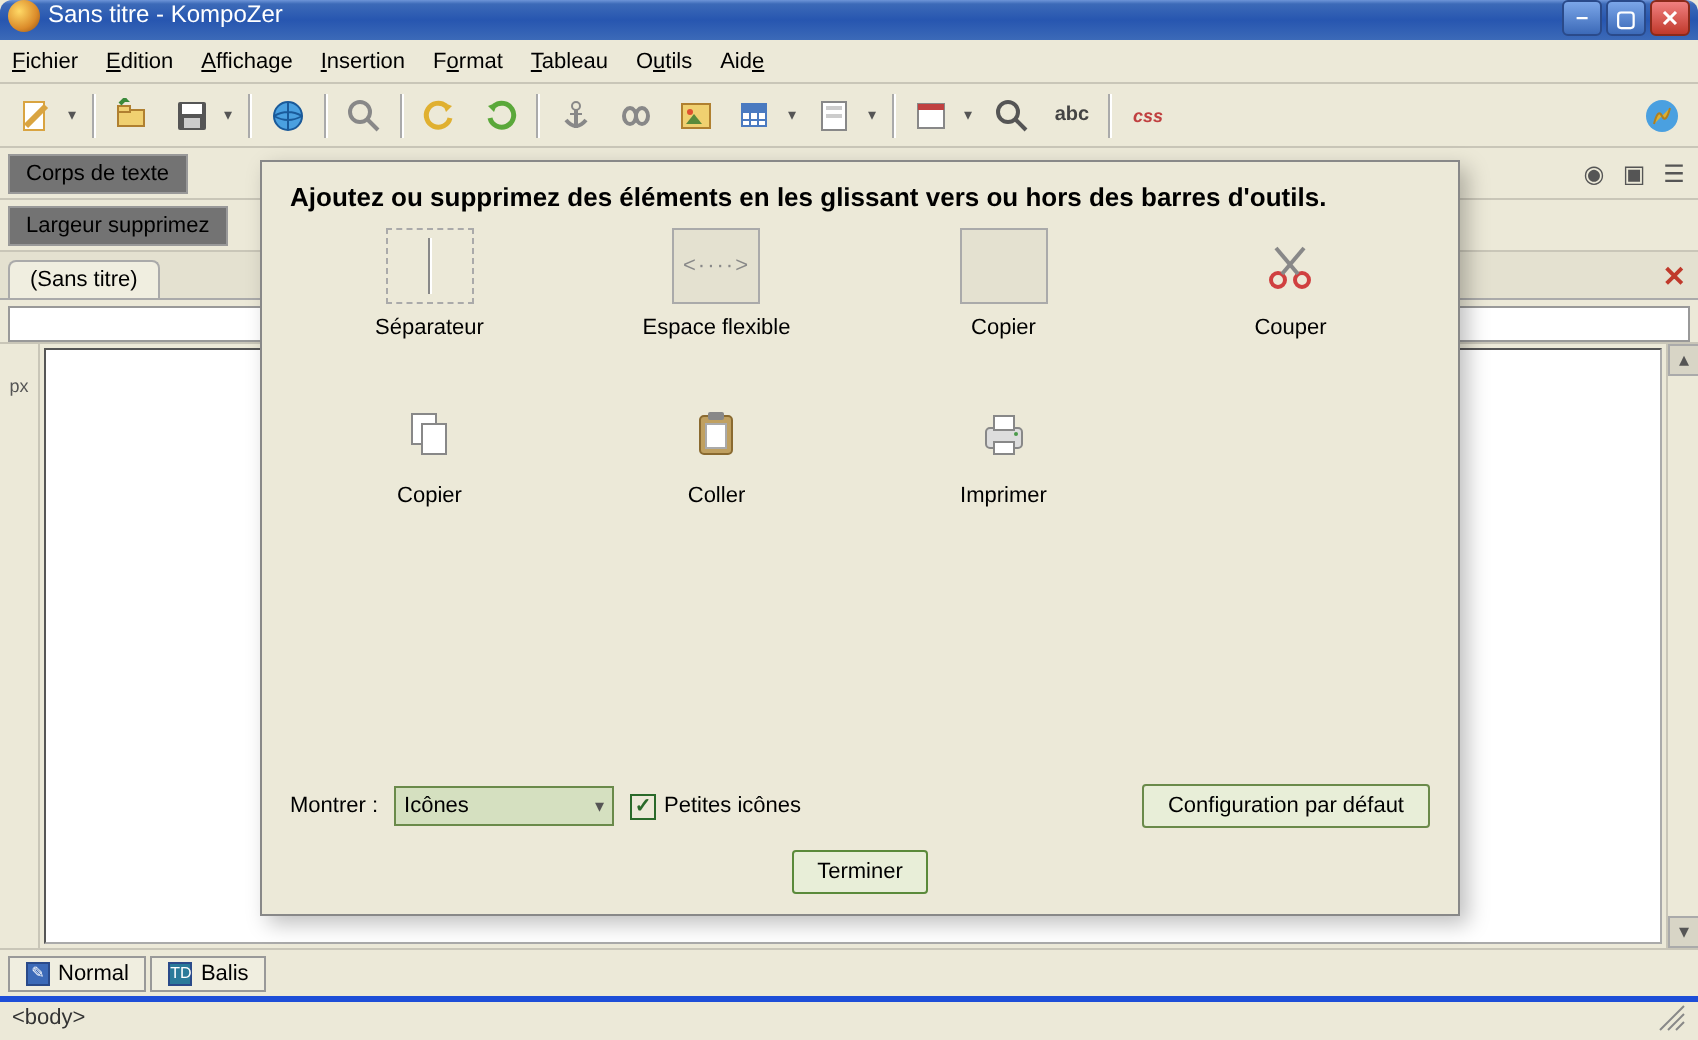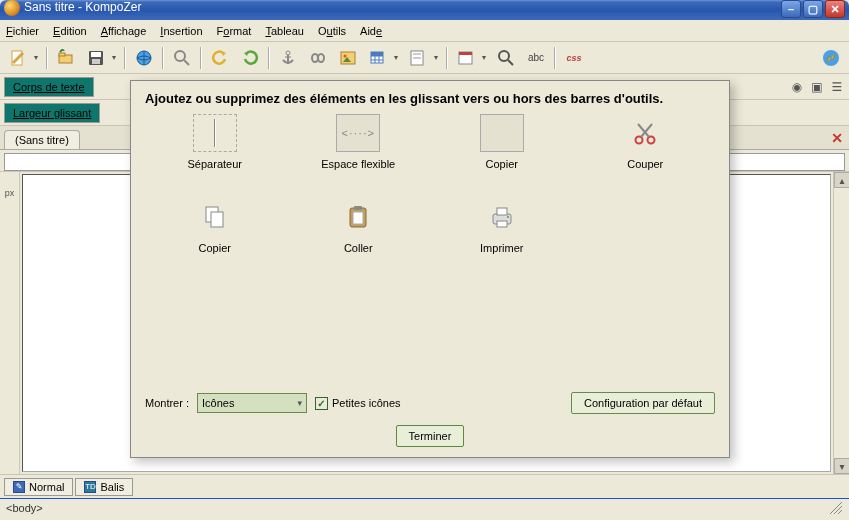--- a/index.html
+++ b/index.html
@@ -21,21 +21,21 @@
 
 .toolbar { height: 32px; background: #ece9d8; display: flex; align-items: center; padding: 2px 4px; gap: 2px; border-bottom: 1px solid #c9c6b8; }
 .tbtn { width: 28px; height: 26px; border: 1px solid transparent; display:flex; align-items:center; justify-content:center; font-size:16px; cursor:pointer; border-radius:2px; }
 .tbtn.dropdown { width: 38px; position: relative; justify-content: flex-start; padding-left: 4px; }
 .tbtn.dropdown::after { content:"▾"; font-size:8px; color:#555; position:absolute; right:3px; }
 .tsep { width: 2px; height: 22px; border-left: 1px solid #aaa; border-right: 1px solid #fff; margin: 0 2px; }
 .tbtn svg { width:18px; height:18px; }
 
 
 .toolbar2 { height: 26px; background: #ece9d8; display: flex; align-items: center; padding: 2px 4px; border-bottom: 1px solid #c9c6b8; position: relative; }
-.smallbtn { height: 20px; border: 1px solid #999; background: #0f766e; font-size: 11px; padding: 0 8px; cursor:pointer;text-decoration:underline; }
+.smallbtn { height: 20px; border: 1px solid #999; background: #737373; font-size: 11px; padding: 0 8px; cursor:pointer; }
 .right-mini { margin-left: auto; display:flex; gap:4px; align-items:center; }
 .mini-icon { width:16px; height:16px; display:flex; align-items:center; justify-content:center; font-size:12px; color:#555; }
 
 .toolbar3 { height: 26px; background: #ece9d8; display: flex; align-items: center; padding: 2px 4px; border-bottom: 1px solid #c9c6b8; }
 
 
 .tabstrip { height: 24px; background: #e4e1d0; display:flex; align-items:flex-end; padding: 0 4px; border-bottom:1px solid #aaa; position:relative; }
 .tab { background:#f0eee0; border:1px solid #aaa; border-bottom:none; border-radius:4px 4px 0 0; padding:3px 10px; font-size:11px; margin-right:2px; }
 .tabclose { position:absolute; right:6px; top:4px; color:#c0392b; font-size:14px; font-weight:bold; cursor:pointer; }
 
@@ -50,21 +50,21 @@
 .scrollbar-v { width:16px; background:#ece9d8; border-left:1px solid #c9c6b8; display:flex; flex-direction:column; }
 .sbtn { width:16px; height:16px; background:#d8d5c6; border:1px solid #aaa; font-size:10px; display:flex; align-items:center; justify-content:center; color:#555; }
 .strack { flex:1; background:#ece9d8; }
 
 
 .bottomtabs { height:24px; background:#ece9d8; border-top:1px solid #c9c6b8; display:flex; align-items:center; padding:0 4px; }
 .btab { border:1px solid #999; background:#f0eee0; padding:2px 8px; font-size:11px; margin-right:2px; display:flex; align-items:center; gap:4px; cursor:pointer; }
 .btab .tico { width:12px; height:12px; background:#3c6ab8; border:1px solid #2a4a8a; font-size:8px; color:#fff; display:flex; align-items:center; justify-content:center; }
 
 
-.statusbar { height:18px; background:#ece9d8; border-top:1px solid #1d4ed8; display:flex; align-items:center; padding:0 6px; font-size:11px; color:#333; }
+.statusbar { height:18px; background:#ece9d8; border-top:3px solid #1d4ed8; display:flex; align-items:center; padding:0 6px; font-size:11px; color:#333; }
 
 
 .dialog { position:absolute; left:130px; top:80px; width:600px; height:378px; background:#ece9d8; border:1px solid #888; box-shadow: 4px 4px 10px rgba(0,0,0,.25); padding:10px 14px; display:flex; flex-direction:column; }
 .dlg-title { font-family: "Comic Sans MS", cursive, sans-serif; font-size:13px; font-weight:bold; color:#000; margin-bottom:8px; }
 .dlg-grid { flex:1; display:grid; grid-template-columns: repeat(4, 1fr); grid-auto-rows: 80px; gap:4px; align-content:start; }
 .dlg-item { display:flex; flex-direction:column; align-items:center; justify-content:flex-start; gap:6px; cursor:grab; }
 .dlg-item .icobox { width:44px; height:38px; border:1px solid #aaa; background:#e4e1d0; display:flex; align-items:center; justify-content:center; font-size:16px; }
 .dlg-item .icobox.noborder { border:1px dashed #aaa; background:transparent; }
 .dlg-item .iclabel { font-size:11px; color:#000; }
 
@@ -196,21 +196,21 @@
         <rect x="2" y="3" width="13" height="3" fill="#c04040"></rect>
       </svg>
     </div>
   <div class="tbtn">
       <svg viewBox="0 0 18 18">
         <circle cx="7" cy="7" r="5" fill="none" stroke="#555" stroke-width="2"></circle>
         <line x1="11" y1="11" x2="16" y2="16" stroke="#555" stroke-width="2"></line>
       </svg>
     </div>
   <div class="tbtn">
-      <span style="font-size:10px;font-weight:normal;color:#444;">abc</span>
+      <span style="font-size:10px;font-weight:bold;color:#444;">abc</span>
     </div>
   <div class="tsep"></div>
   <div class="tbtn">
       <span style="font-size:9px;font-weight:bold;color:#c04040;font-style:italic;">css</span>
     </div>
   <div style="flex:1"></div>
   <div class="tbtn">
       <svg viewBox="0 0 18 18">
         <circle cx="9" cy="9" r="8" fill="#4aa0e0"></circle>
         <path d="M5 13 Q7 5 9 9 Q11 13 13 5" fill="#e0b030" stroke="#b08020"></path>
@@ -221,21 +221,21 @@
 <div class="toolbar2">
   <button class="smallbtn">Corps de texte</button>
   <div class="right-mini">
     <div class="mini-icon">◉</div>
     <div class="mini-icon">▣</div>
     <div class="mini-icon">☰</div>
   </div>
 </div>
 
 <div class="toolbar3">
-  <button class="smallbtn">Largeur glissant</button>
+  <button class="smallbtn">Largeur supprimez</button>
 </div>
 
 <div class="tabstrip">
   <div class="tab">(Sans titre)</div>
   <div class="tabclose">✕</div>
 </div>
 
 <div class="urlbar">
   <input type="text" style="">
 </div>

